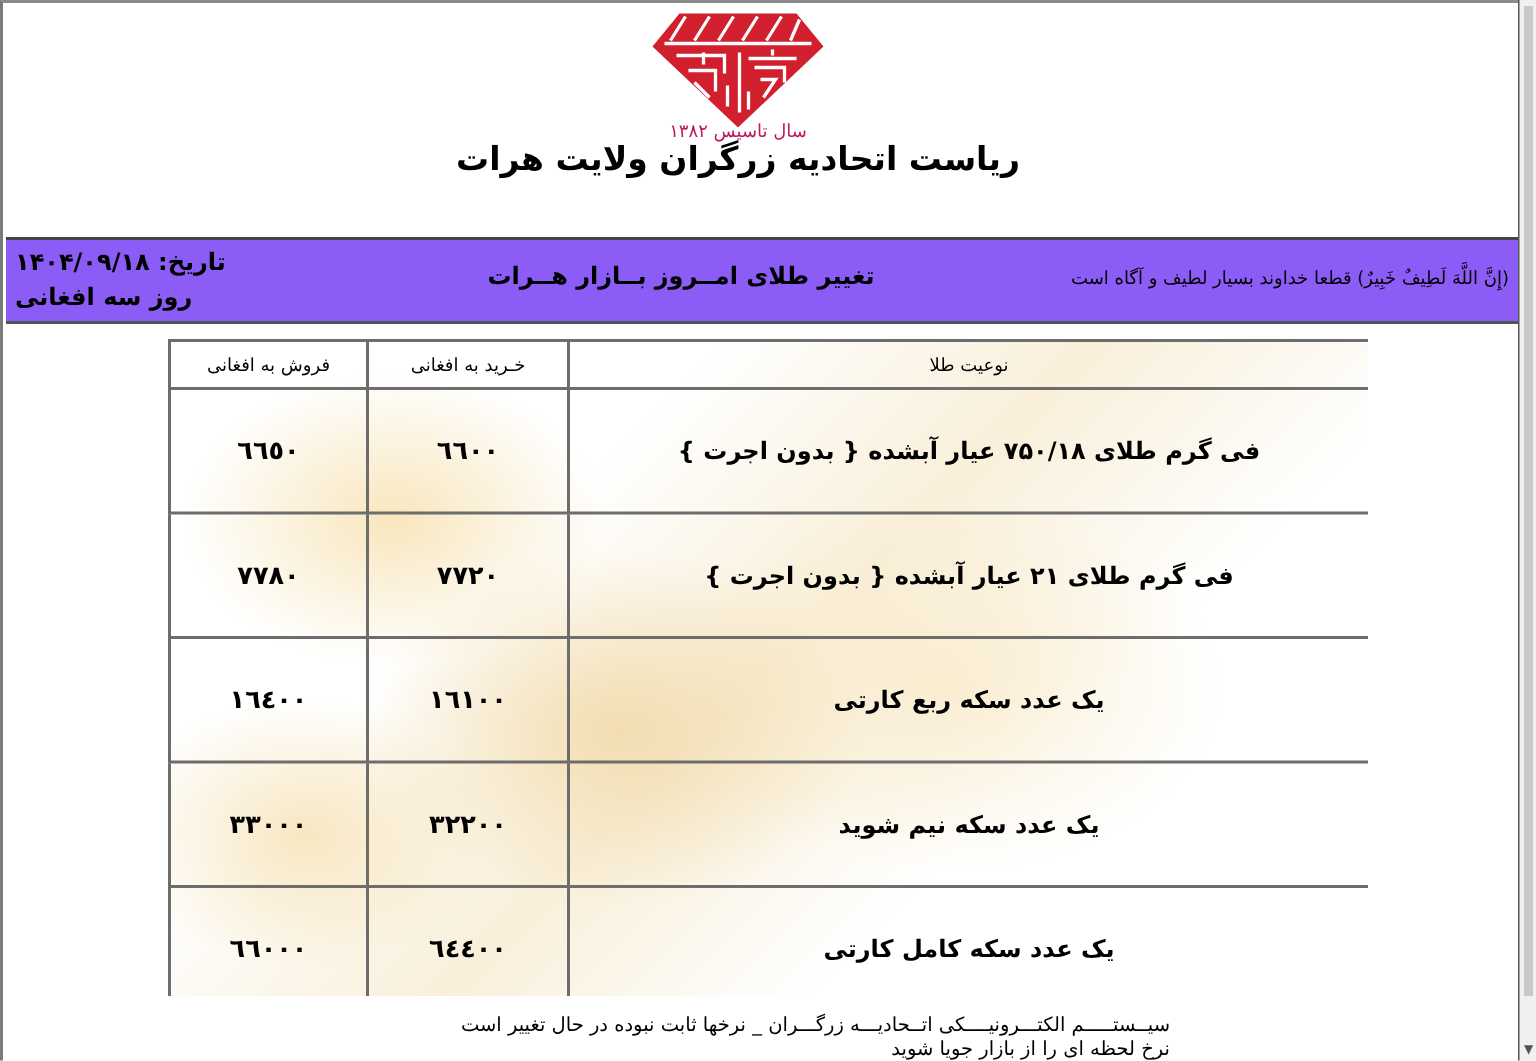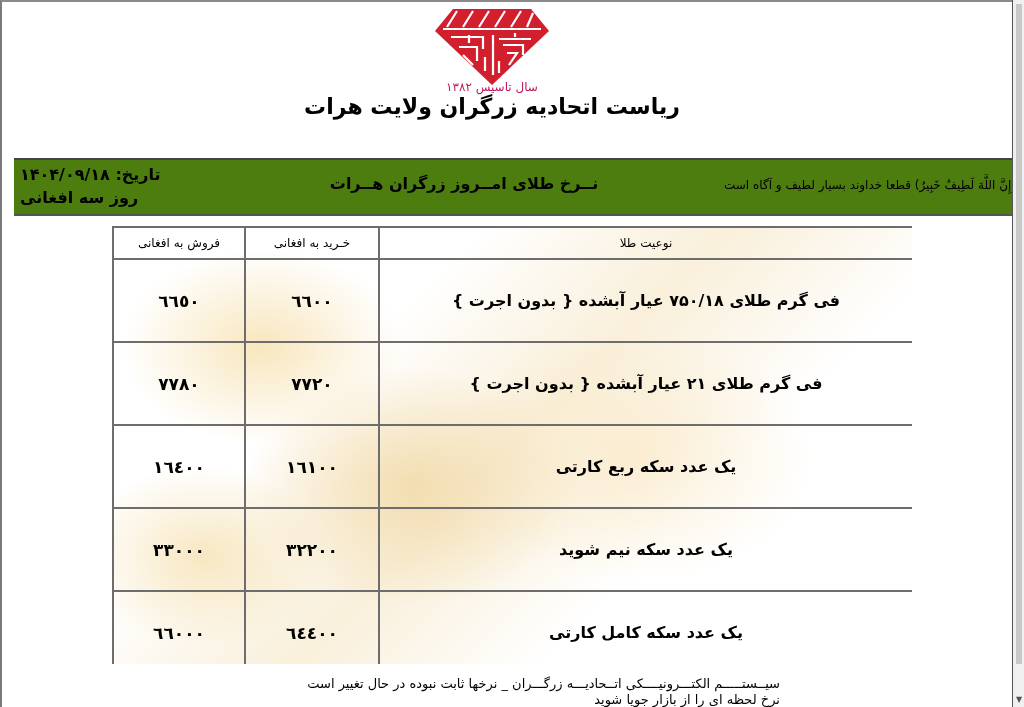--- a/index.html
+++ b/index.html
@@ -32,22 +32,22 @@
   }
   .founded {
     position: absolute; left: 420px; top: 78px; width: 140px; text-align: center;
     color: #be185d; font-size: 12px; direction: rtl;
   }
   .org-title {
     position: absolute; left: 290px; top: 92px; width: 400px; text-align: center;
     font-size: 22px; font-weight: bold; direction: rtl; letter-spacing: 0.5px;
   }
   .banner {
-    position: absolute; left: 12px; top: 156px; width: 1010px; height: 58px;
-    background: #4d7c0f; border-top: 2px solid #444; border-bottom: 2px solid #555;
+    position: absolute; left: 2px; top: 156px; width: 1010px; height: 58px;
+    background: #8b5cf6; border-top: 2px solid #444; border-bottom: 2px solid #555;
     box-sizing: border-box;
   }
   .banner .date {
     position: absolute; left: 6px; top: 5px; font-size: 16px; font-weight: bold;
     direction: rtl; white-space: nowrap;
   }
   .banner .day {
     position: absolute; left: 6px; top: 28px; font-size: 16px; font-weight: bold;
     direction: rtl; white-space: nowrap;
   }
@@ -107,21 +107,21 @@
       <path d="M36,30 L36,38 M82,28 L82,32"></path>
     </g>
   </svg>
 
   <div class="founded">سال تاسیس ۱۳۸۲</div>
   <div class="org-title">ریاست اتحادیه زرگران ولایت هرات</div>
 
   <div class="banner">
     <div class="date">تاریخ: ۱۴۰۴/۰۹/۱۸</div>
     <div class="day">روز سه افغانی</div>
-    <div class="center">نــرخ طلای امــروز زرگران هــرات</div>
+    <div class="center">تغییر طلای امــروز بــازار هــرات</div>
     <div class="verse">(إِنَّ اللَّهَ لَطِيفٌ خَبِيرٌ) قطعا خداوند بسیار لطیف و آگاه است</div>
   </div>
 
   <div class="table-wrap">
     <div class="bg-art"></div>
     <table class="rates">
       <colgroup>
         <col style="width:534px">
         <col style="width:134px">
         <col style="width:132px">

